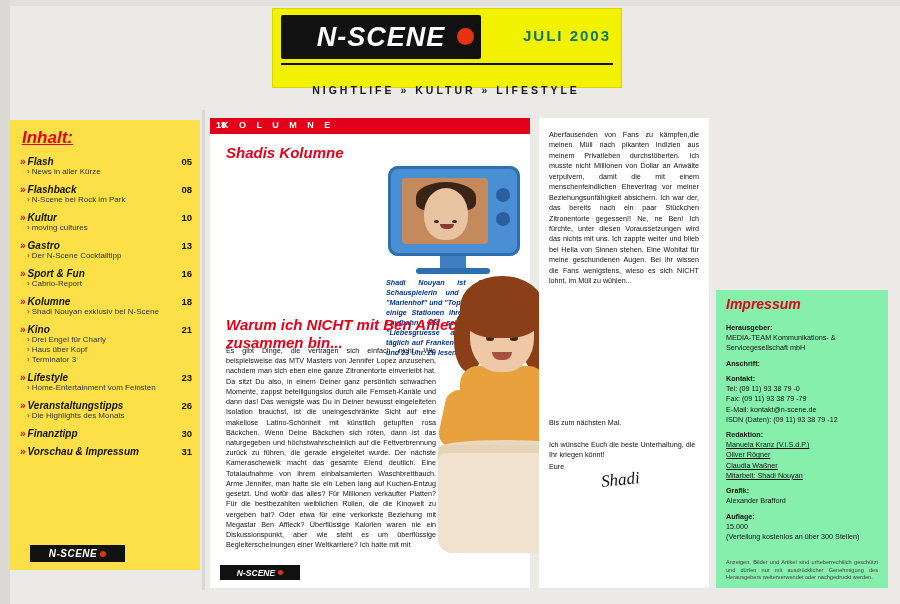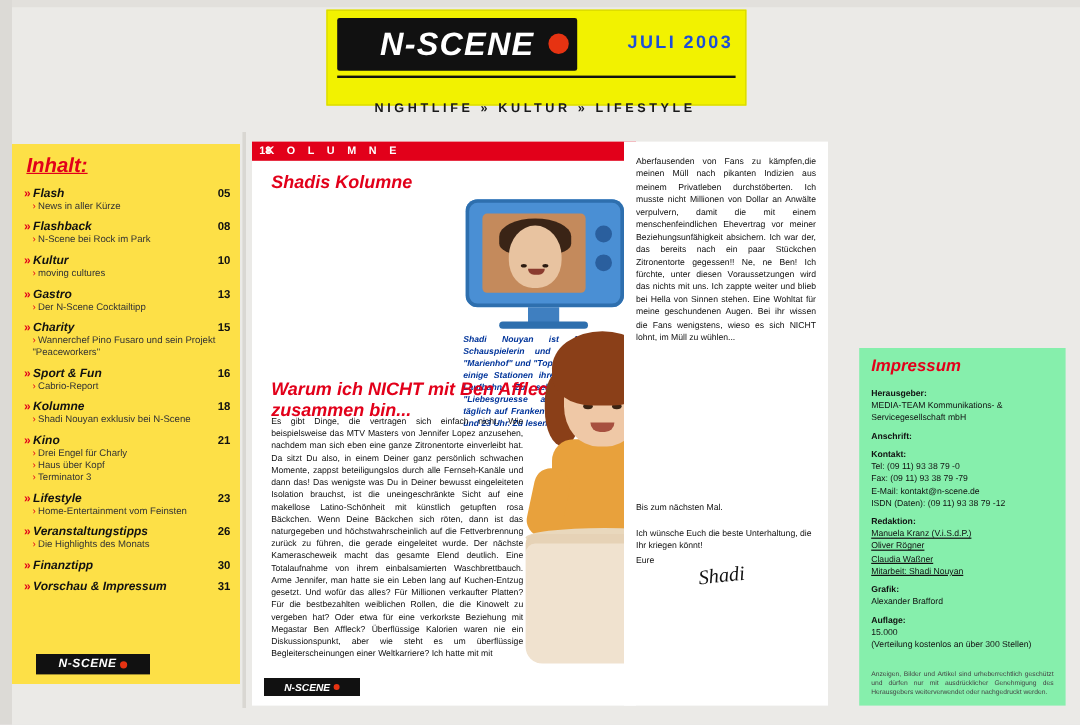--- a/index.html
+++ b/index.html
@@ -32,21 +32,21 @@
     font-size:27px;letter-spacing:1px;
     display:flex;align-items:center;justify-content:center;
     font-family:"Liberation Sans", sans-serif;
   }
   .logo-dot{
     position:absolute;right:7px;top:13px;width:17px;height:17px;border-radius:50%;
     background:#e63312;
   }
   .masthead .date{
     position:absolute;right:10px;top:18px;
-    font-size:15px;font-weight:bold;letter-spacing:2px;color:#1d4ed8;
+    font-size:15px;font-weight:bold;letter-spacing:2px;color:#0f766e;
   }
   .masthead .rule{
     position:absolute;left:8px;right:8px;top:54px;height:2px;background:#111;
   }
   .tagline{
     position:absolute;left:272px;top:84px;width:348px;
     text-align:center;font-size:10.5px;letter-spacing:3px;
     font-weight:bold;color:#1a1a1a;
   }
 
@@ -191,21 +191,21 @@
   }
   .eye{position:absolute;width:8px;height:5px;background:#3a2414;border-radius:50%;}
   .mouth{position:absolute;left:62px;top:82px;width:20px;height:8px;background:#a7503f;border-radius:0 0 12px 12px;}
   .arm{
     position:absolute;left:12px;top:120px;width:30px;height:58px;background:#e8a13c;
     border-radius:14px;transform:rotate(12deg);
   }
 
   
   .right-col{
-    position:absolute;left:520px;top:118px;width:170px;height:470px;background:#fff;
+    position:absolute;left:539px;top:118px;width:170px;height:470px;background:#fff;
   }
   .right-text{
     position:absolute;left:10px;top:12px;width:150px;
     font-size:7.2px;line-height:1.45;color:#111;text-align:justify;
   }
   .signoff{
     position:absolute;left:10px;top:300px;width:150px;font-size:7.2px;line-height:1.5;color:#111;
   }
   .signature{
     position:absolute;left:62px;top:352px;font-size:17px;font-style:italic;
@@ -269,25 +269,20 @@
         </div>
         <div class="toc-item">
           <div class="toc-head"><span class="arrow">»</span><span>Kultur</span></div>
           <div class="toc-sub"><span class="arrow">›</span><span>moving cultures</span></div>
           <div class="toc-page">10</div>
         </div>
         <div class="toc-item">
           <div class="toc-head"><span class="arrow">»</span><span>Gastro</span></div>
           <div class="toc-sub"><span class="arrow">›</span><span>Der N-Scene Cocktailtipp</span></div>
           <div class="toc-page">13</div>
-        </div>
-        <div class="toc-item">
-          <div class="toc-head"><span class="arrow">»</span><span>Charity</span></div>
-          <div class="toc-sub"><span class="arrow">›</span><span>Wannerchef Pino Fusaro und sein Projekt "Peaceworkers"</span></div>
-          <div class="toc-page">15</div>
         </div>
         <div class="toc-item">
           <div class="toc-head"><span class="arrow">»</span><span>Sport &amp; Fun</span></div>
           <div class="toc-sub"><span class="arrow">›</span><span>Cabrio-Report</span></div>
           <div class="toc-page">16</div>
         </div>
         <div class="toc-item">
           <div class="toc-head"><span class="arrow">»</span><span>Kolumne</span></div>
           <div class="toc-sub"><span class="arrow">›</span><span>Shadi Nouyan exklusiv bei N-Scene</span></div>
           <div class="toc-page">18</div>

